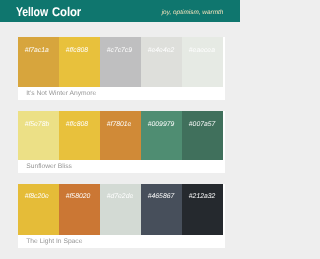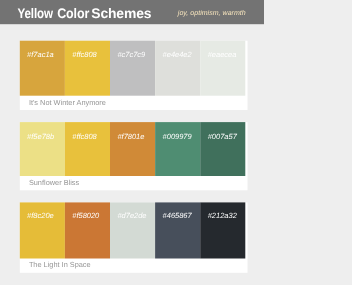--- a/index.html
+++ b/index.html
@@ -10,21 +10,21 @@
     font-family: "Liberation Sans", sans-serif;
     overflow: hidden;
     -webkit-font-smoothing: antialiased;
   }
   body { text-rendering: geometricPrecision; }
   .page { position: relative; width: 240px; height: 259px; }
 
   
   .site-header {
     position: absolute; left: 0; top: 0; width: 240px; height: 22px;
-    background: #737373;
+    background: #0f766e;
     display: flex; align-items: center; justify-content: space-between;
   }
   .site-title {
     position: absolute; left: 0; top: 4.7px; height: 14px; width: 240px;
     font-size: 12.6px; font-weight: bold; color: #ffffff;
     letter-spacing: -0.15px; white-space: nowrap;
   }
   .site-title .tw {
     position: absolute; top: 0; display: inline-block;
     transform-origin: left top; white-space: pre;
@@ -57,21 +57,20 @@
   }
 </style>
 </head>
 <body>
 
 <div class="page">
   <header class="site-header">
     <div class="site-title">
         <span class="tw" style="left: 15.8px; transform: scaleX(0.835);">Yellow</span>
         <span class="tw" style="left: 52.3px; transform: scaleX(0.903);">Color</span>
-        <span class="tw" style="left: 83.2px; transform: scaleX(1.005);">Schemes</span>
       </div>
     <div class="site-tagline">joy, optimism, warmth</div>
   </header>
   <div class="palette-list">
       <div class="palette-card" style="top: 14.8px; height: 63.7px;">
         <div class="swatch-row" style="height: 50.6px;">
           <div class="swatch" style="background: rgb(215, 165, 61);">
             <span class="swatch-hex" style="color: rgb(255, 255, 255);">#f7ac1a</span>
           </div>
           <div class="swatch" style="background: rgb(232, 193, 60);">

